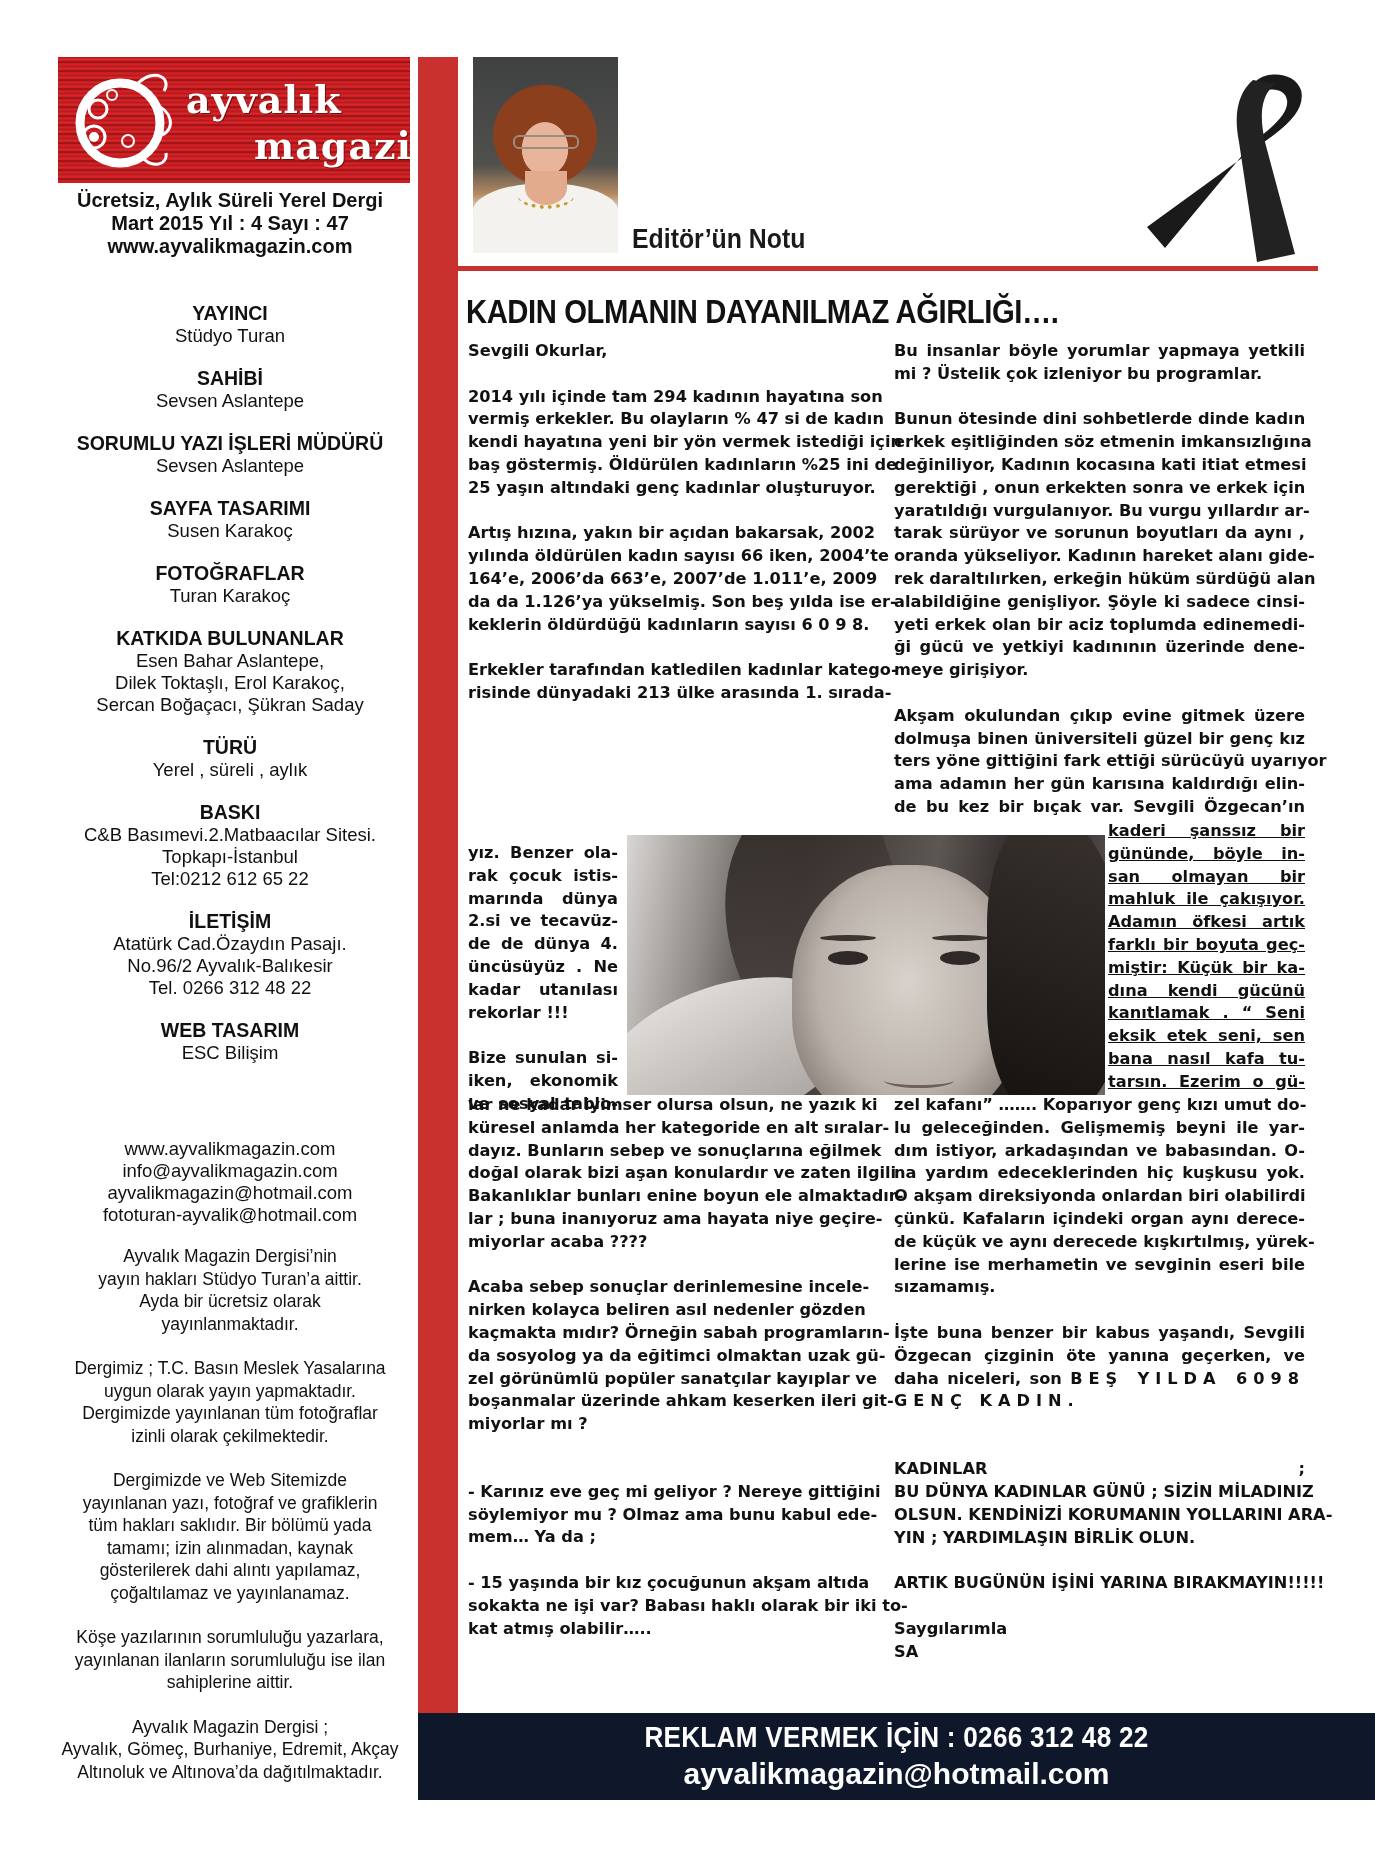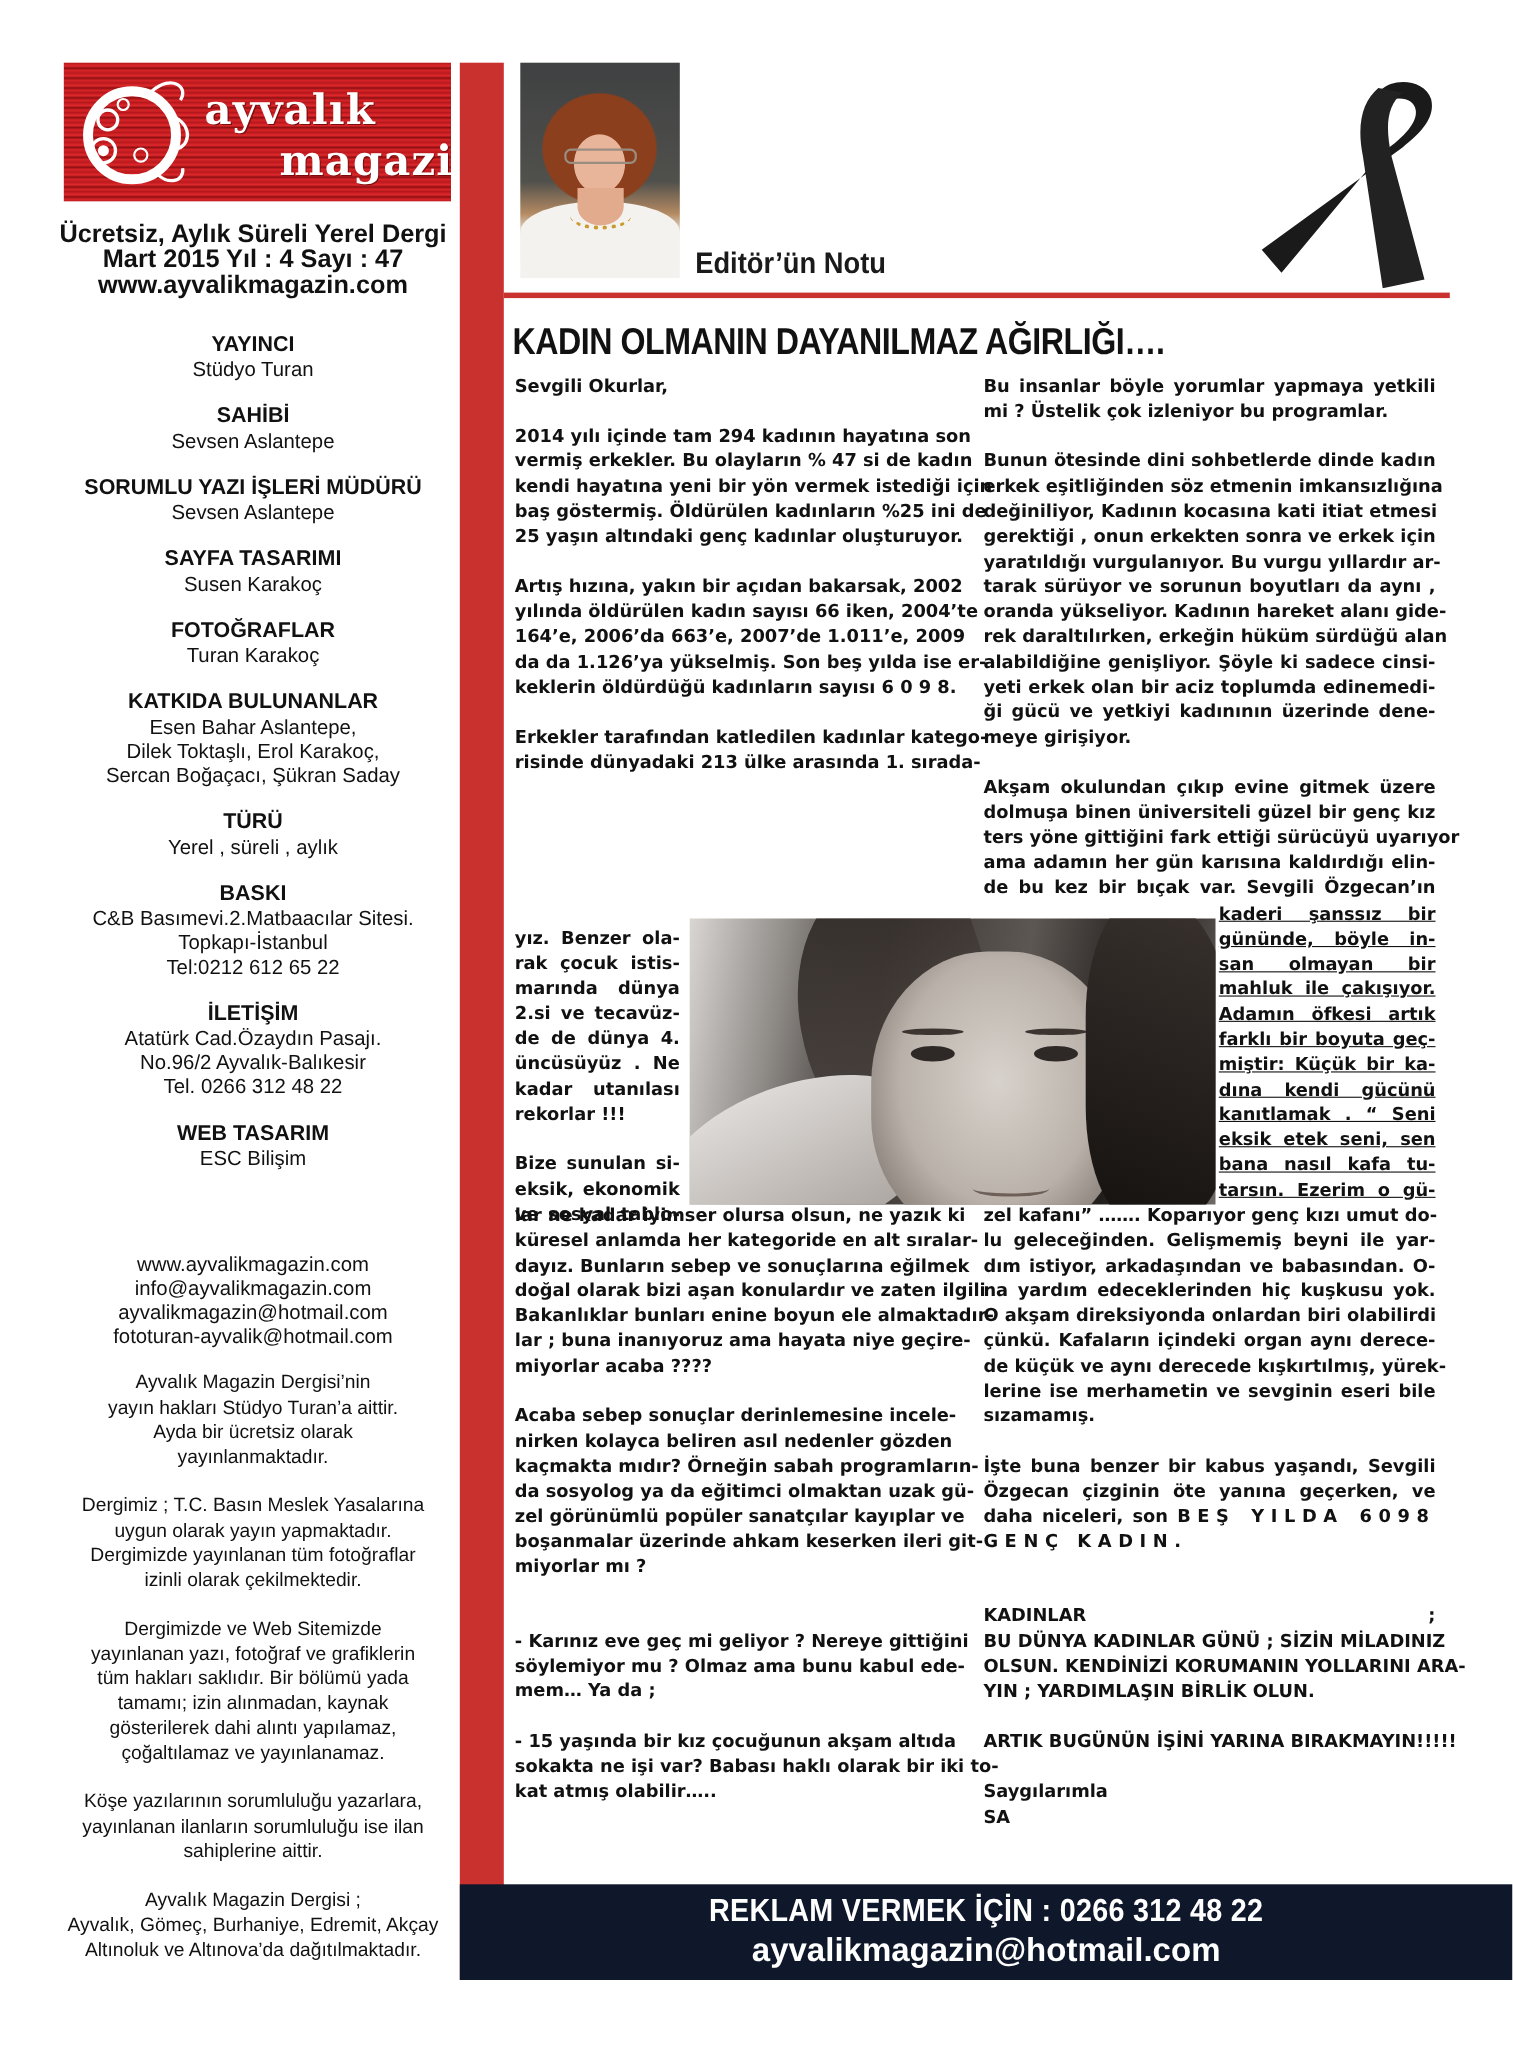--- a/index.html
+++ b/index.html
@@ -10,21 +10,21 @@
   .logo { position:absolute; left:58px; top:57px; width:352px; height:126px;
           background: repeating-linear-gradient(180deg,#b3161b 0px,#e0292c 3px,#8e0f12 5px,#d62427 7px,#c01c20 9px);
           overflow:hidden; }
   .logo .swirl { position:absolute; left:10px; top:8px; width:110px; height:110px; }
   .logo .w1 { position:absolute; left:128px; top:20px; font-family:"DejaVu Serif", serif; font-weight:bold;
               font-size:38px; color:#fff; letter-spacing:1px; text-shadow:1px 1px 0 #7a0c0e; }
   .logo .w2 { position:absolute; left:196px; top:66px; font-family:"DejaVu Serif", serif; font-weight:bold;
               font-size:38px; color:#fff; letter-spacing:1px; text-shadow:1px 1px 0 #7a0c0e; }
 
   .side { position:absolute; left:40px; width:380px; text-align:center; }
-  .side-info { top:201px; font-weight:bold; font-size:23px; line-height:23px; }
+  .side-info { top:189px; font-weight:bold; font-size:20px; line-height:23px; }
   .side-block { margin:0; }
   .side-h { font-weight:bold; font-size:19.5px; line-height:23px; }
   .side-v { font-size:18.5px; line-height:22px; }
   .side-p { font-size:17.5px; line-height:22.5px; }
 
   
   .redbar { position:absolute; left:418px; top:57px; width:40px; height:1743px; background:#c8312e; }
   .banner { position:absolute; left:418px; top:1713px; width:957px; height:87px; background:#0f172a; color:#fff; text-align:center; }
   .banner .l1 { position:absolute; left:0; right:0; top:8px; font-size:29px; font-weight:bold; letter-spacing:0.3px; transform:scaleX(0.9); }
   .banner .l2 { position:absolute; left:0; right:0; top:44px; font-size:30px; font-weight:bold; }
@@ -229,21 +229,21 @@
       <span class="ln">rak çocuk istis-</span>
       <span class="ln">marında dünya</span>
       <span class="ln">2.si ve tecavüz-</span>
       <span class="ln">de de dünya 4.</span>
       <span class="ln">üncüsüyüz . Ne</span>
       <span class="ln">kadar utanılası</span>
       <span class="ln end">rekorlar !!!</span>
     </p>
     <p style="margin-bottom: 0px;">
       <span class="ln">Bize sunulan si-</span>
-      <span class="ln">eksik, ekonomik</span>
+      <span class="ln">iken, ekonomik</span>
       <span class="ln">ve sosyal tablo-</span>
     </p>
   </div>
 <div class="col col-left" id="colLeft2" style="top:1094px;">
     <p>
       <span class="ln">lar ne kadar iyimser olursa olsun, ne yazık ki</span>
       <span class="ln">küresel anlamda her kategoride en alt sıralar-</span>
       <span class="ln">dayız. Bunların sebep ve sonuçlarına eğilmek</span>
       <span class="ln">doğal olarak bizi aşan konulardır ve zaten ilgili</span>
       <span class="ln">Bakanlıklar bunları enine boyun ele almaktadır-</span>

